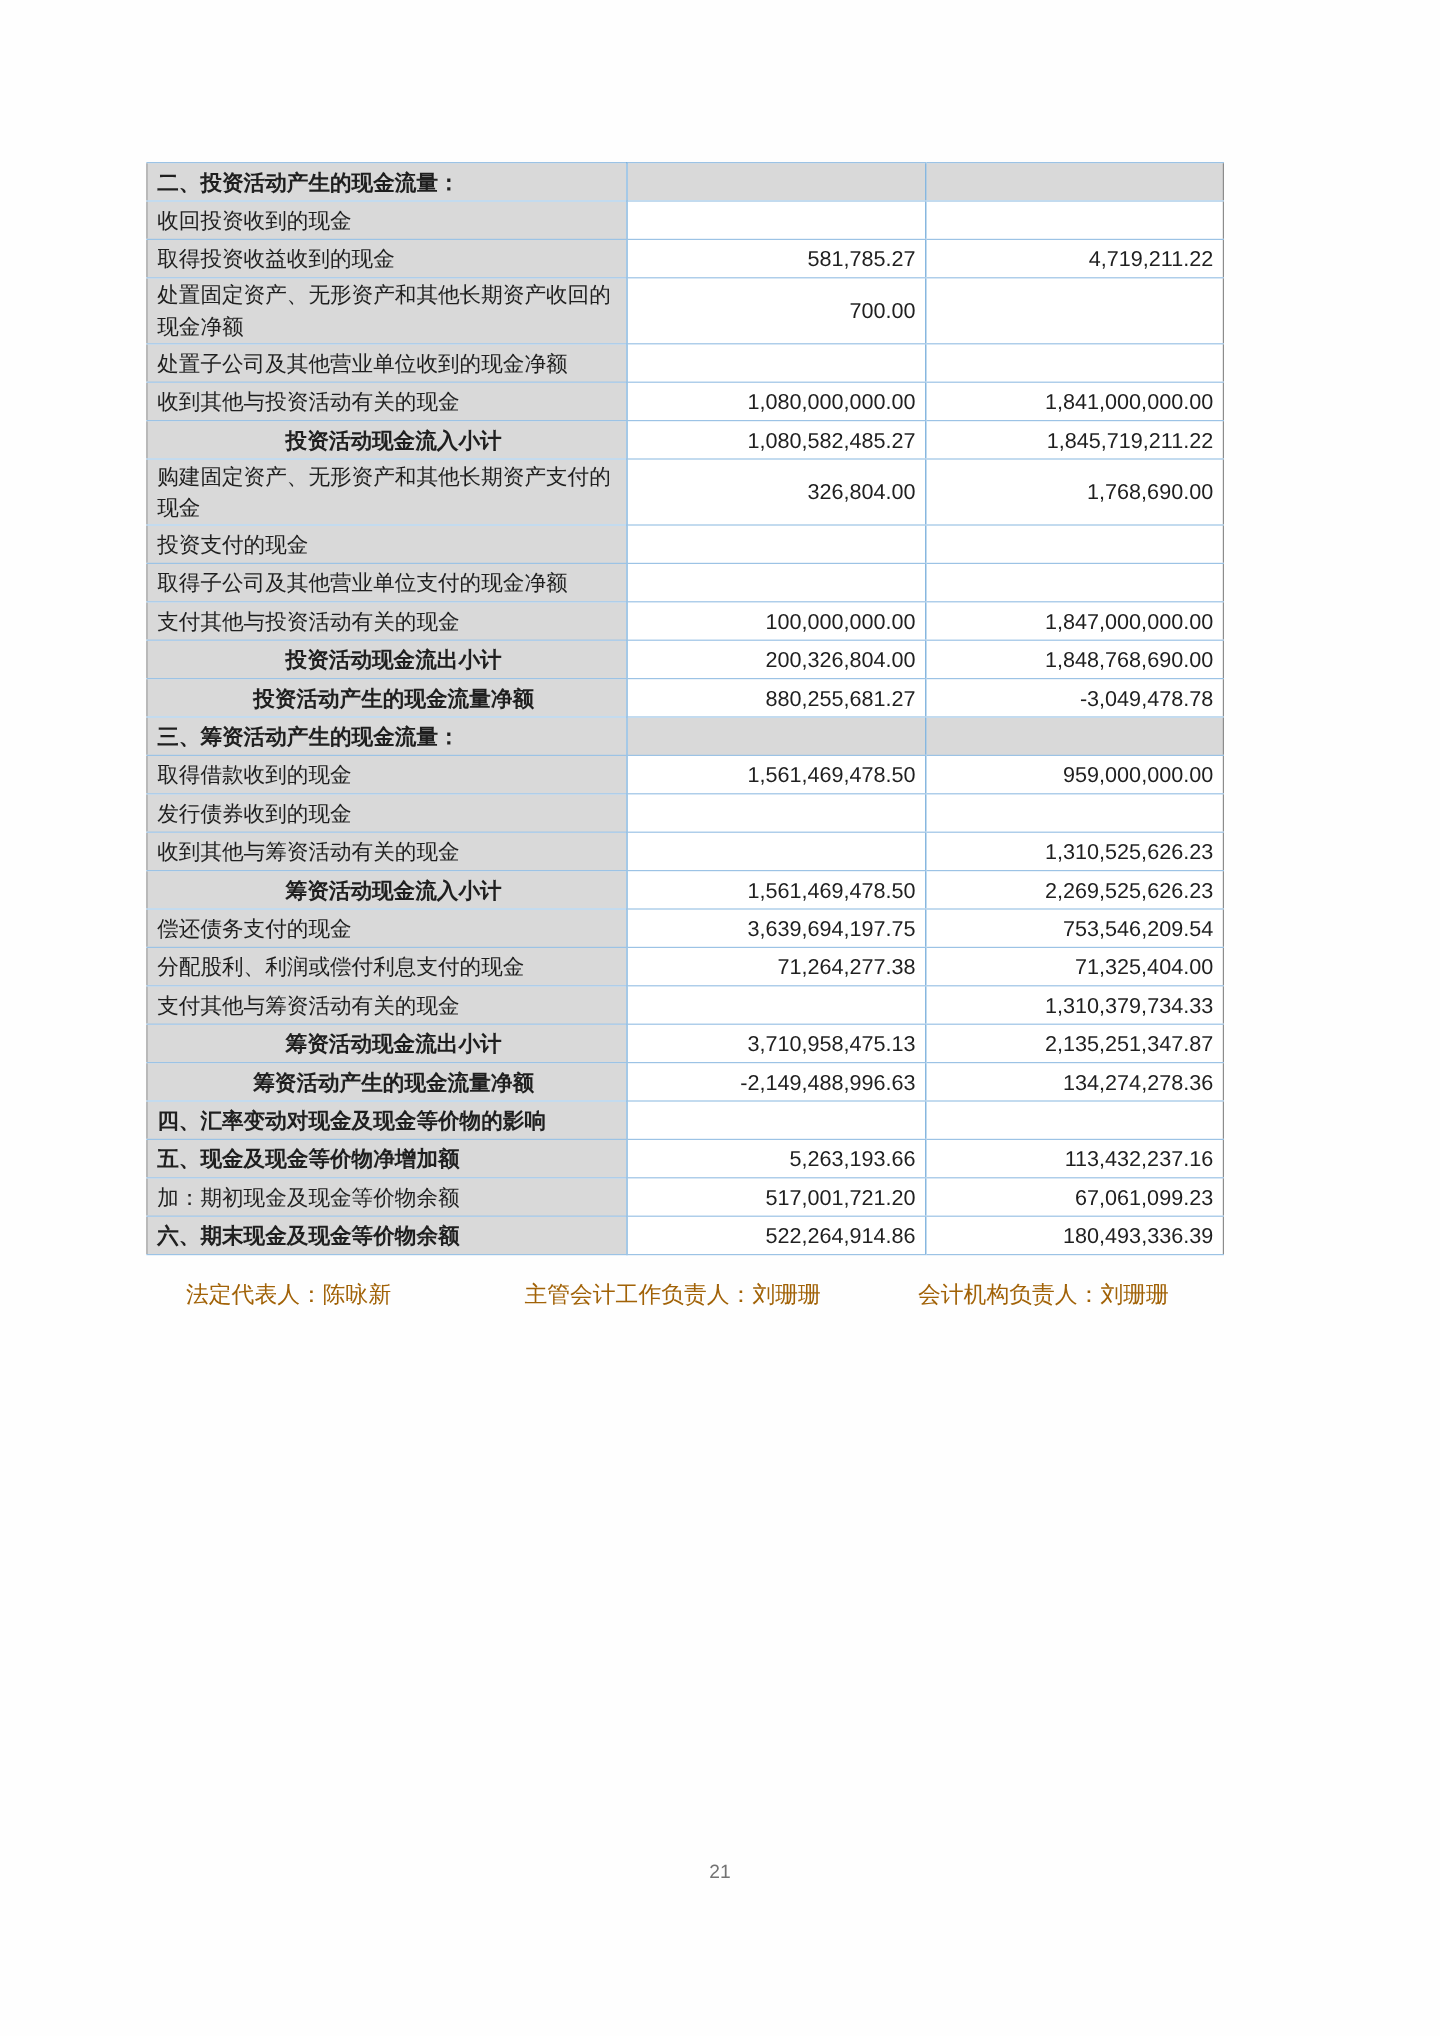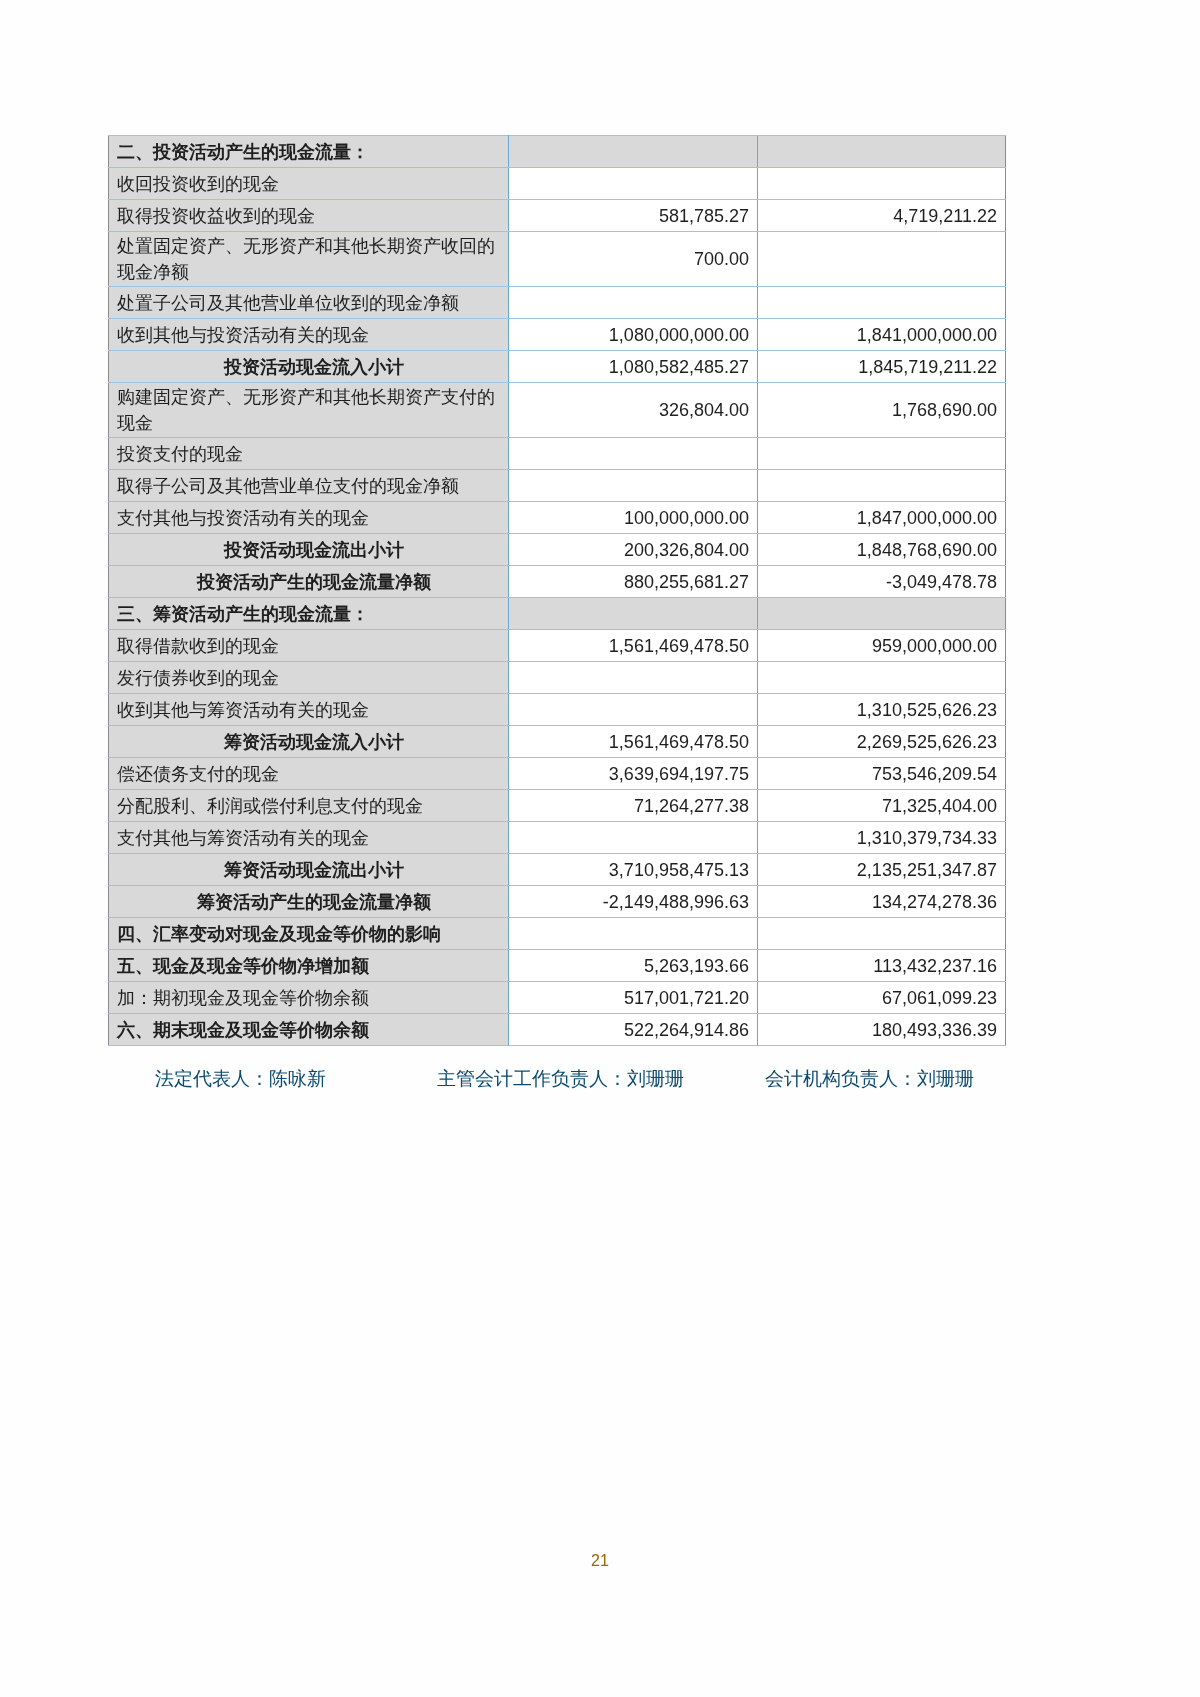--- a/index.html
+++ b/index.html
@@ -10,21 +10,21 @@
   }
   .page {
     position: relative;
     width: 1200px;
     height: 1697px;
     background: #fefefe;
     overflow: hidden;
   }
   table.fin-table {
     position: absolute;
-    left: 108px;
+    left: 122px;
     top: 135px;
     width: 897px;
     border-collapse: collapse;
     table-layout: fixed;
     border: 1px solid var(--outer-border, #8c8c8c);
   }
   table.fin-table col.c-label { width: 400px; }
   table.fin-table col.c-num1  { width: 249px; }
   table.fin-table col.c-num2  { width: 248px; }
   table.fin-table td {
@@ -55,34 +55,34 @@
   tr.style-subtotal td.label-cell { font-weight: bold; text-align: center; padding-left: 19px; }
   tr.style-bold td.label-cell { font-weight: bold; }
   .signature-row {
     position: absolute;
     top: 1066px;
     left: 0;
     width: 1200px;
     height: 30px;
     font-family: "Liberation Serif", "DejaVu Serif", serif;
     font-size: 19px;
-    color: #0c4a6e;
+    color: #a16207;
   }
   .signature-item { position: absolute; white-space: nowrap; }
   .sig-1 { left: 155px; }
   .sig-2 { left: 437px; }
   .sig-3 { left: 765px; }
   .page-number {
     position: absolute;
     top: 1552px;
     left: 0;
     width: 1200px;
     text-align: center;
     font-size: 16px;
-    color: #a16207;
+    color: #737373;
   }
 </style>
 </head>
 <body>
 
 <div class="page">
 
   <table class="fin-table">
     <colgroup>
       <col class="c-label">

